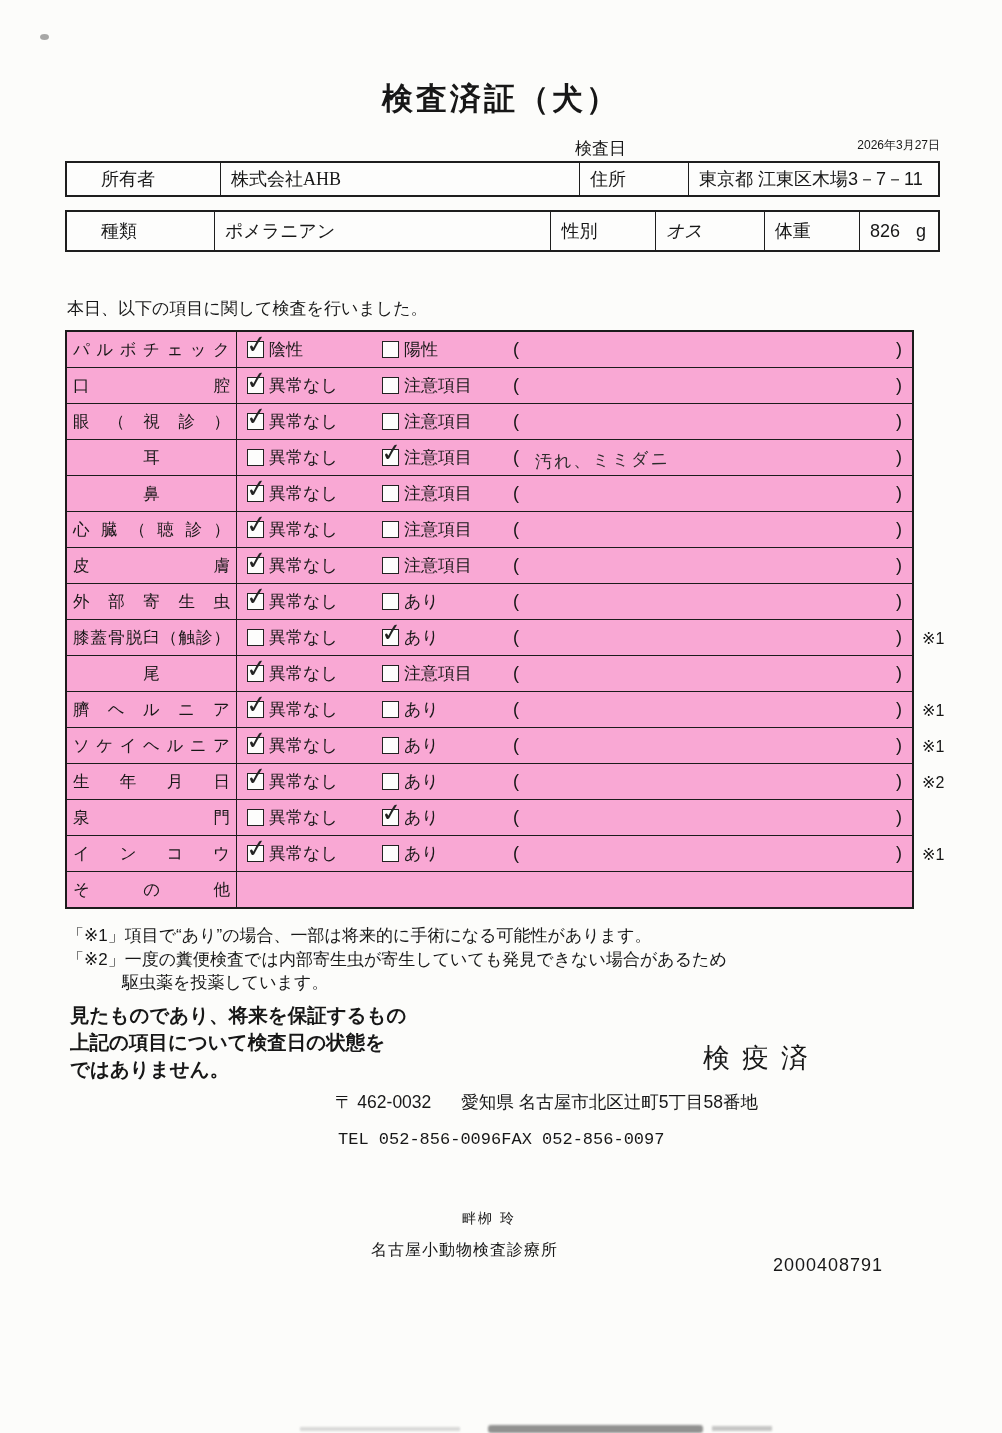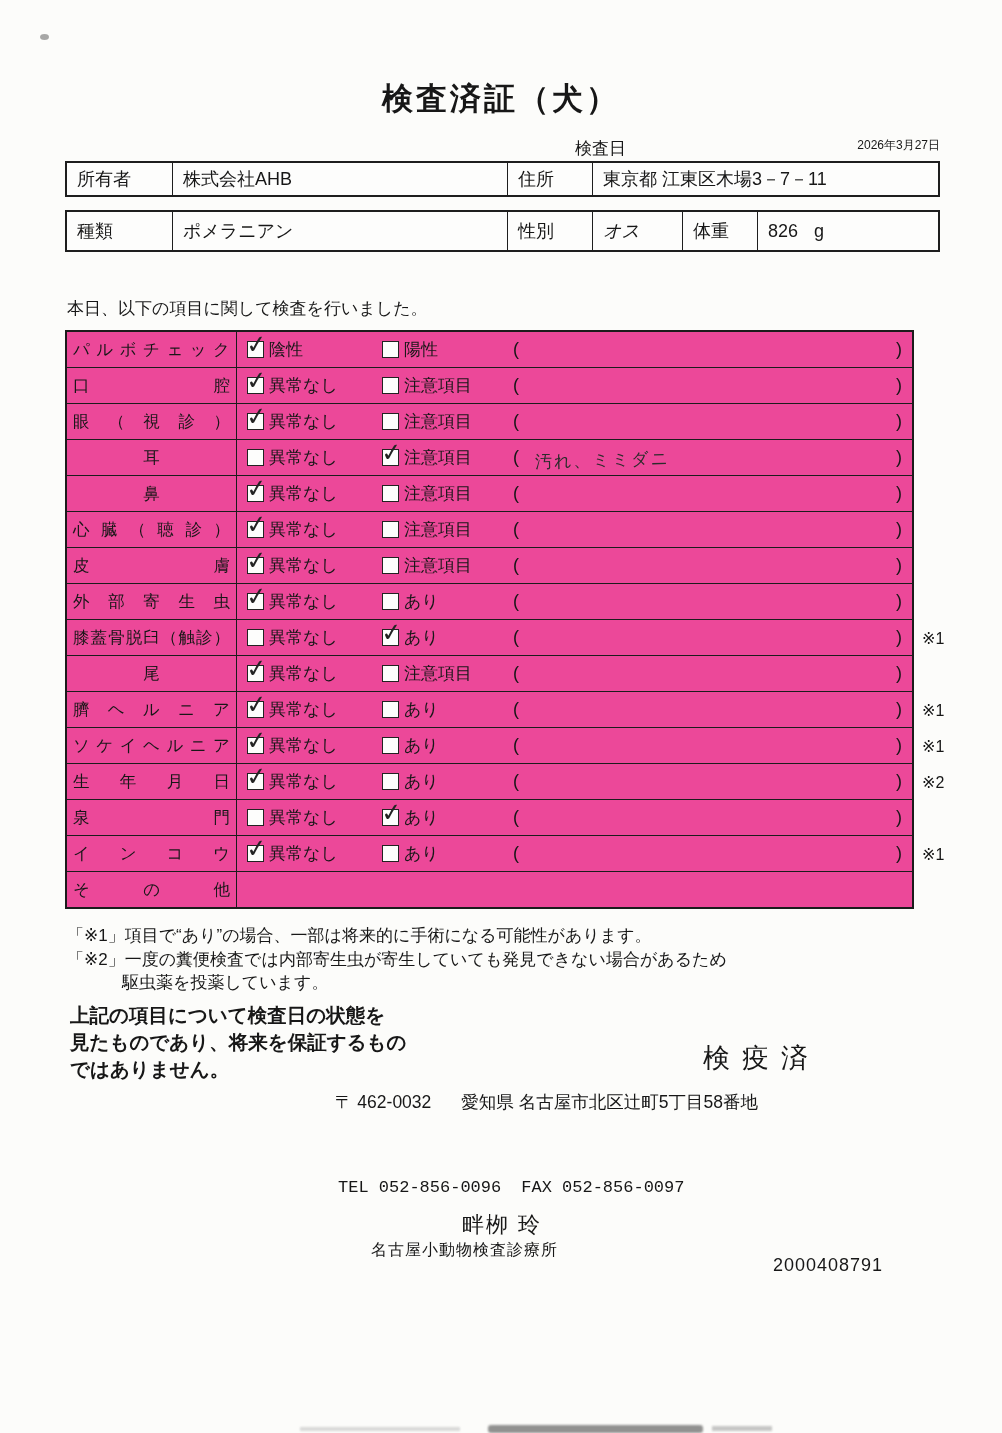--- a/index.html
+++ b/index.html
@@ -11,41 +11,41 @@
   .abs { position:absolute; }
 
   .doc-title { left:0; top:78px; width:100%; text-align:center;
     font-size:31px; font-weight:700; letter-spacing:3px; }
 
   .date-label { left:575px; top:137px; font-size:17px; }
   .date-value { right:62px; top:137px; font-size:12px; }
 
   .box { border:2px solid #1e1e1e; box-sizing:border-box; background:#fdfdfc; }
   .cellrow { display:flex; align-items:stretch; }
-  .cell { display:flex; align-items:center; box-sizing:border-box; font-size:18px; padding:0 10px; }
+  .cell { display:flex; align-items:center; box-sizing:border-box; font-size:18px; padding:0 10px;margin-left:24px; }
   .cell.bl { border-left:1.6px solid #1e1e1e; }
 
   .owner-table { left:65px; top:161px; width:875px; height:36px; }
   .info-table  { left:65px; top:210px; width:875px; }
   .info-row { display:flex; height:38px; }
   .info-row + .info-row { border-top:1.6px solid #1e1e1e; }
 
   .w-label  { width:105px; }
-  .w-value  { width:335px; }
+  .w-value  { width:335px;font-family:Liberation Serif, serif; }
   .w-small  { width:85px; }
   .w-sex    { width:90px;font-style:italic; }
   .w-weight { width:75px; }
   .w-rest   { flex:1; }
   .weight-cell { justify-content:flex-start; padding-right:12px; gap:16px; }
   .no-cell { justify-content:center; }
 
   .intro { left:67px; top:297px; font-size:17px; }
 
   .exam-table { position:absolute; left:65px; top:330px; width:845px;
-    border:2px solid #1c1c1c; box-sizing:content-box; background:#ec4899; }
+    border:2px solid #1c1c1c; box-sizing:content-box; background:#f9a8d4; }
   .exam-row { position:relative; display:flex; align-items:center;
     height:35px; border-bottom:1.5px solid #1c1c1c; }
   .exam-row:last-child { border-bottom:none; }
   .item-cell { width:170px; align-self:stretch; display:flex; align-items:center;
     border-right:1.6px solid #1c1c1c; padding:0 6px; box-sizing:border-box; font-size:16.5px; }
   .item-inner { display:block; width:100%; text-align:justify; text-align-last:justify; }
   .item-cell.center .item-inner { text-align-last:center; }
   .optgroup { display:flex; align-items:center; font-size:17px;
     width:135px; padding-left:10px; box-sizing:border-box; }
   .opt-label { white-space:nowrap; }
@@ -62,24 +62,24 @@
 
   .footnote1 { left:67px; top:924px; font-size:17px; }
   .footnote2a { left:67px; top:948px; font-size:17px; }
   .footnote2b { left:122px; top:971px; font-size:17px; }
 
   .disclaimer { left:70px; top:1002px; font-size:19.5px; font-weight:700; line-height:27px; }
 
   .stamp { left:703px; top:1040px; font-size:27px; letter-spacing:12px; }
 
   .addr-line { left:335px; top:1090px; font-size:17.5px; display:flex; gap:30px; }
-  .tel-line  { left:338px; top:1130px; font-size:17px; display:flex; gap:20px;
-    font-family:"Liberation Mono","DejaVu Sans Mono",monospace; letter-spacing:0;margin-top:48px; }
+  .tel-line  { left:338px; top:1130px; font-size:17px; display:flex; 
+    font-family:"Liberation Mono","DejaVu Sans Mono",monospace; letter-spacing:0; }
   .clinic-name { left:335px; top:1240px; font-size:16px; letter-spacing:1px;margin-left:36px; }
-  .vet-name { left:462px; top:1210px; font-size:22px; letter-spacing:2px; }
+  .vet-name { left:462px; top:1210px; font-size:14px; letter-spacing:2px; }
   .serial { left:773px; top:1255px; font-size:18px; letter-spacing:1px; }
 
   .artifact { position:absolute; pointer-events:none; }
   .smudge1 { left:488px; bottom:0; width:215px; height:8px; background:#4b4b4b;
     opacity:.6; border-radius:3px; filter:blur(1px); }
   .smudge2 { left:300px; bottom:2px; width:160px; height:4px; background:#9a9a9a;
     opacity:.35; filter:blur(1px); }
   .smudge3 { left:712px; bottom:2px; width:60px; height:5px; background:#777;
     opacity:.4; filter:blur(1px); }
   .dot1 { left:40px; top:34px; width:9px; height:6px; background:#555;
@@ -438,22 +438,22 @@
       </div>
       <span class="mark"></span>
     </div>
   </div>
 
   <div class="abs footnote1">「※1」項目で“あり”の場合、一部は将来的に手術になる可能性があります。</div>
   <div class="abs footnote2a">「※2」一度の糞便検査では内部寄生虫が寄生していても発見できない場合があるため</div>
   <div class="abs footnote2b">駆虫薬を投薬しています。</div>
 
   <div class="abs disclaimer">
+    <div>見たものであり、将来を保証するもの</div>
     <div>上記の項目について検査日の状態を</div>
-    <div>見たものであり、将来を保証するもの</div>
     <div>ではありません。</div>
   </div>
 
   <div class="abs stamp">検疫済</div>
 
   <div class="abs addr-line">
     <span>〒 462-0032</span>
     <span>愛知県 名古屋市北区辻町5丁目58番地</span>
   </div>
   <div class="abs tel-line">

